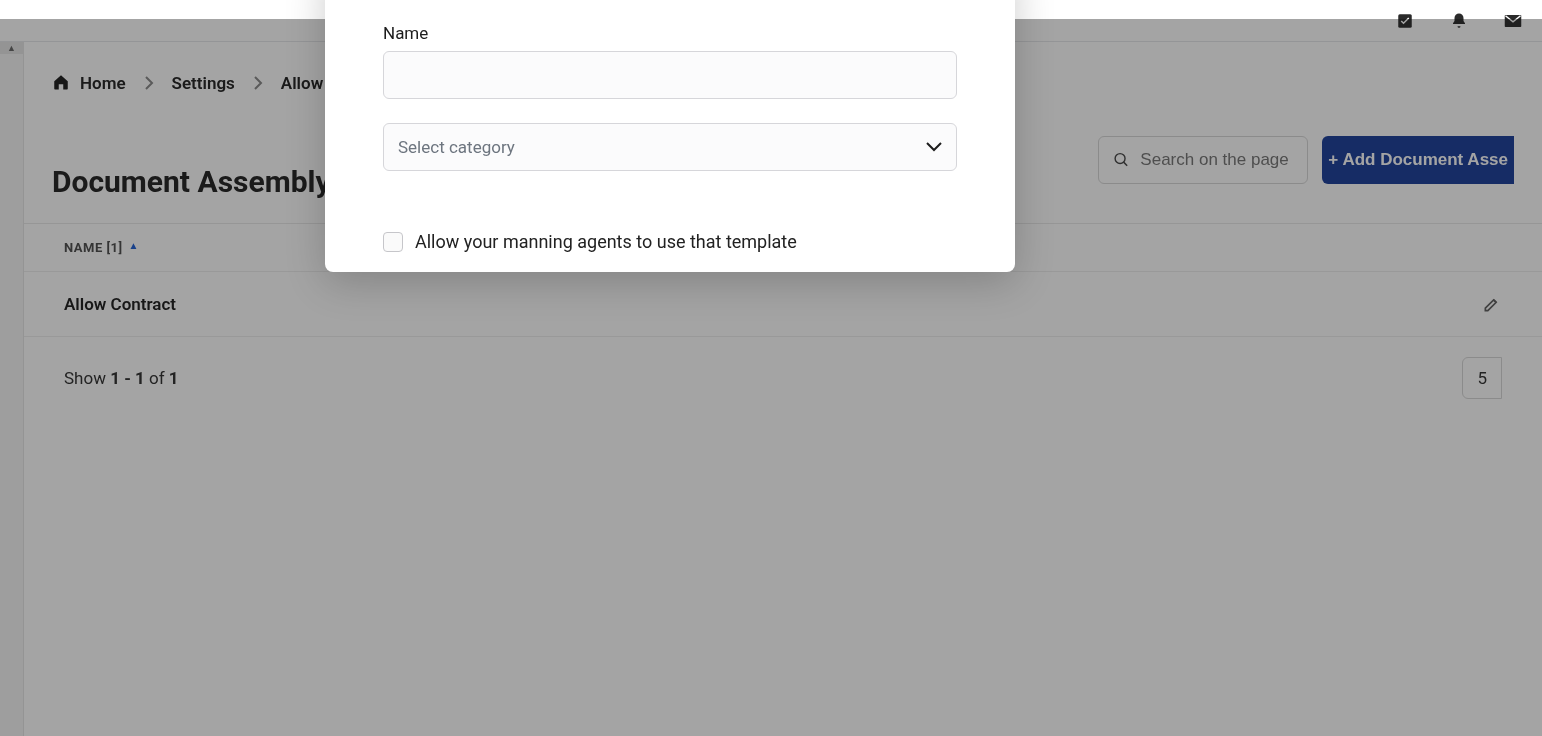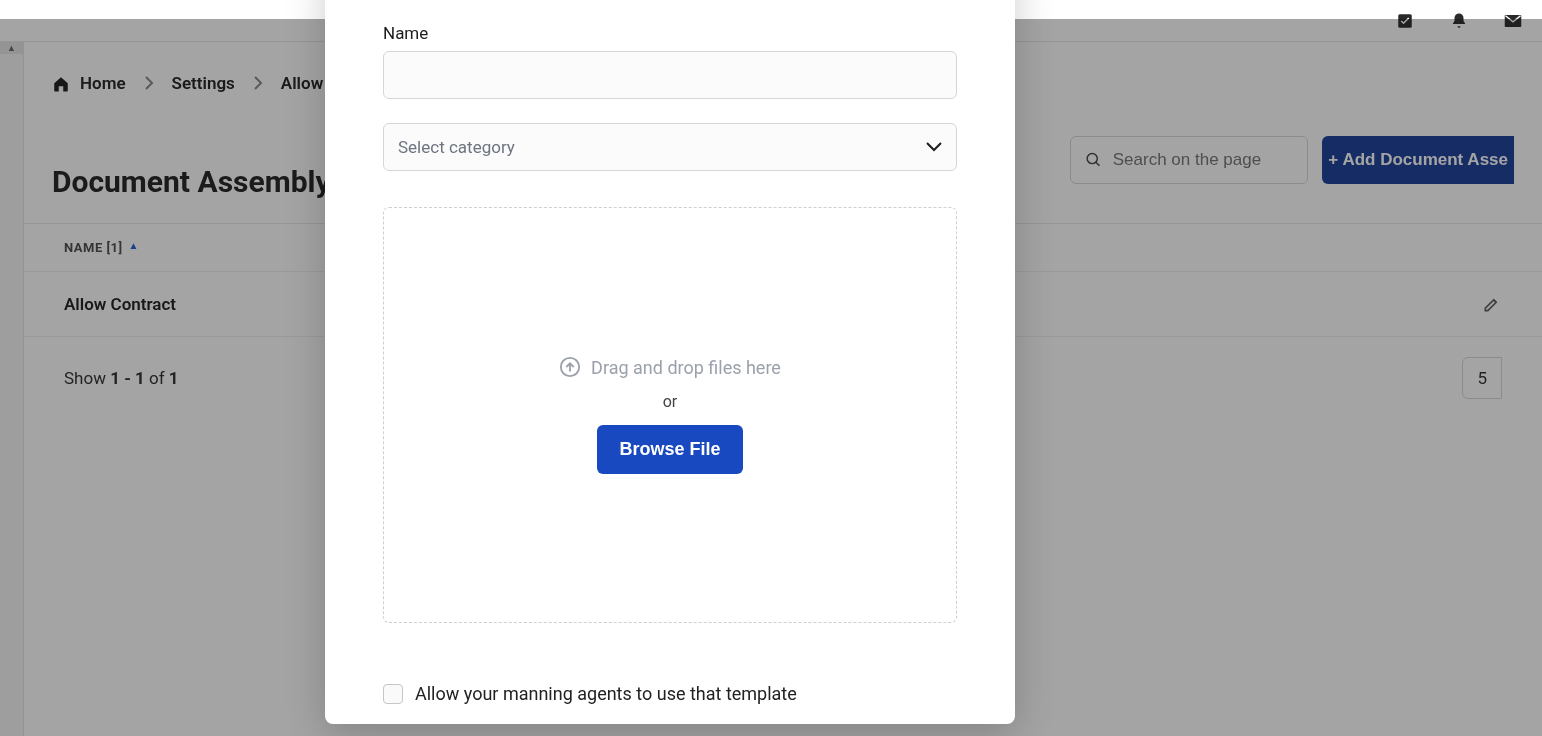--- a/index.html
+++ b/index.html
@@ -3,26 +3,26 @@
 <meta charset="utf-8">
 <style>
   * { box-sizing: border-box; margin: 0; padding: 0; }
   html, body { width: 1542px; height: 736px; overflow: hidden; font-family: -apple-system, BlinkMacSystemFont, "Segoe UI", Roboto, Arial, sans-serif; background:#fff; color:#1d1d1d; }
   .topbar { position:absolute; top:0; left:0; right:0; height:42px; background:#fff; border-bottom:1px solid #e5e7eb; display:flex; justify-content:flex-end; align-items:center; gap:36px; padding-right:20px; }
   .topbar .icon-box { width:18px; height:18px; color:#2a2a2a; display:flex; align-items:center; justify-content:center; }
   .left-rail { position:absolute; top:42px; left:0; width:24px; height:694px; background:#f5f5f5; border-right:1px solid #e6e6e6; }
   .left-rail .arrow { width:100%; height:12px; display:flex; align-items:center; justify-content:center; color:#666; font-size:9px; background:#e6e6e6;}
   .content { position:absolute; top:42px; left:24px; right:0; bottom:0; }
   .breadcrumb { display:flex; align-items:center; gap:18px; padding:24px 28px 0 28px; height:58px; font-size:17px; color:#222; }
-  .breadcrumb .crumb { font-weight:600; display:flex; align-items:flex-end; gap:10px; }
+  .breadcrumb .crumb { font-weight:600; display:flex; align-items:flex-start; gap:10px; }
   .breadcrumb .sep { color:#888; }
   .page-head { display:flex; align-items:center; justify-content:space-between; padding:20px 28px 24px 28px; border-bottom:1px solid #e8e8e8; }
   .page-title { font-size:30px; font-weight:700; color:#222;margin-top:44px; }
   .head-actions { display:flex; align-items:center; gap:14px; }
-  .search-box { display:flex; align-items:center; gap:10px; border:1px solid #d7d7d7; border-radius:6px; height:48px; width:238px; padding:0 14px; background:#fff; color:#666; }
+  .search-box { display:flex; align-items:center; gap:10px; border:1px solid #d7d7d7; border-radius:6px; height:48px; width:210px; padding:0 14px; background:#fff; color:#666; }
   .search-box input { border:none; outline:none; font-size:17px; color:#222; background:transparent; width:100%; }
   .search-box input::placeholder { color:#757575; }
   .primary-btn { height:48px; border:none; background:#1a3e9a; color:#fff; font-size:17px; font-weight:600; padding:0 6px; border-radius:6px 0 0 6px; }
   .table-wrap { padding:0 0 0 0; }
   .table-header { display:flex; align-items:center; padding:16px 40px; font-size:13px; font-weight:700; letter-spacing:0.5px; color:#4d4d4d; border-bottom:1px solid #eee;}
   .table-header .sort { color:#1f5fd6; margin-left:6px; font-size:10px; position:relative; top:-2px;}
   .table-row { display:flex; align-items:center; justify-content:space-between; padding:22px 40px; border-bottom:1px solid #eee; font-size:17px; font-weight:600; }
   .row-actions { color:#5f5f5f; }
   .table-footer { display:flex; align-items:center; justify-content:space-between; padding:20px 40px; font-size:17px; color:#2f2f2f; }
   .count-box { border:1px solid #d7d7d7; border-radius:6px 0 0 6px; padding:10px 14px; font-size:17px; min-width:36px; text-align:center;}
@@ -138,32 +138,19 @@
     <div class="spacer"></div>
     <div class="select-input">
       <span>Select category</span>
       <span>
         <svg width="16" height="10" viewBox="0 0 16 10" fill="none">
             <path d="M1 1l7 7 7-7" stroke="#1d1d1d" stroke-width="2"></path>
           </svg>
       </span>
     </div>
 
-    <div class="dropzone">
-      <div class="dz-row">
-        <span>
-          <svg width="22" height="22" viewBox="0 0 24 24" fill="none">
-              <circle cx="12" cy="12" r="10" stroke="#9ba1ab" stroke-width="2"></circle>
-              <path d="M12 17V8M8 12l4-4 4 4" stroke="#9ba1ab" stroke-width="2" fill="none"></path>
-            </svg>
-        </span>
-        <span>Drag and drop files here</span>
-      </div>
-      <div class="dz-or">or</div>
-      <button class="browse-btn">Browse File</button>
-    </div>
 
     <div class="check-row">
       <div class="checkbox"></div>
       <span>Allow your manning agents to use that template</span>
     </div>
   </div>
 </div>
 
 </body></html>

